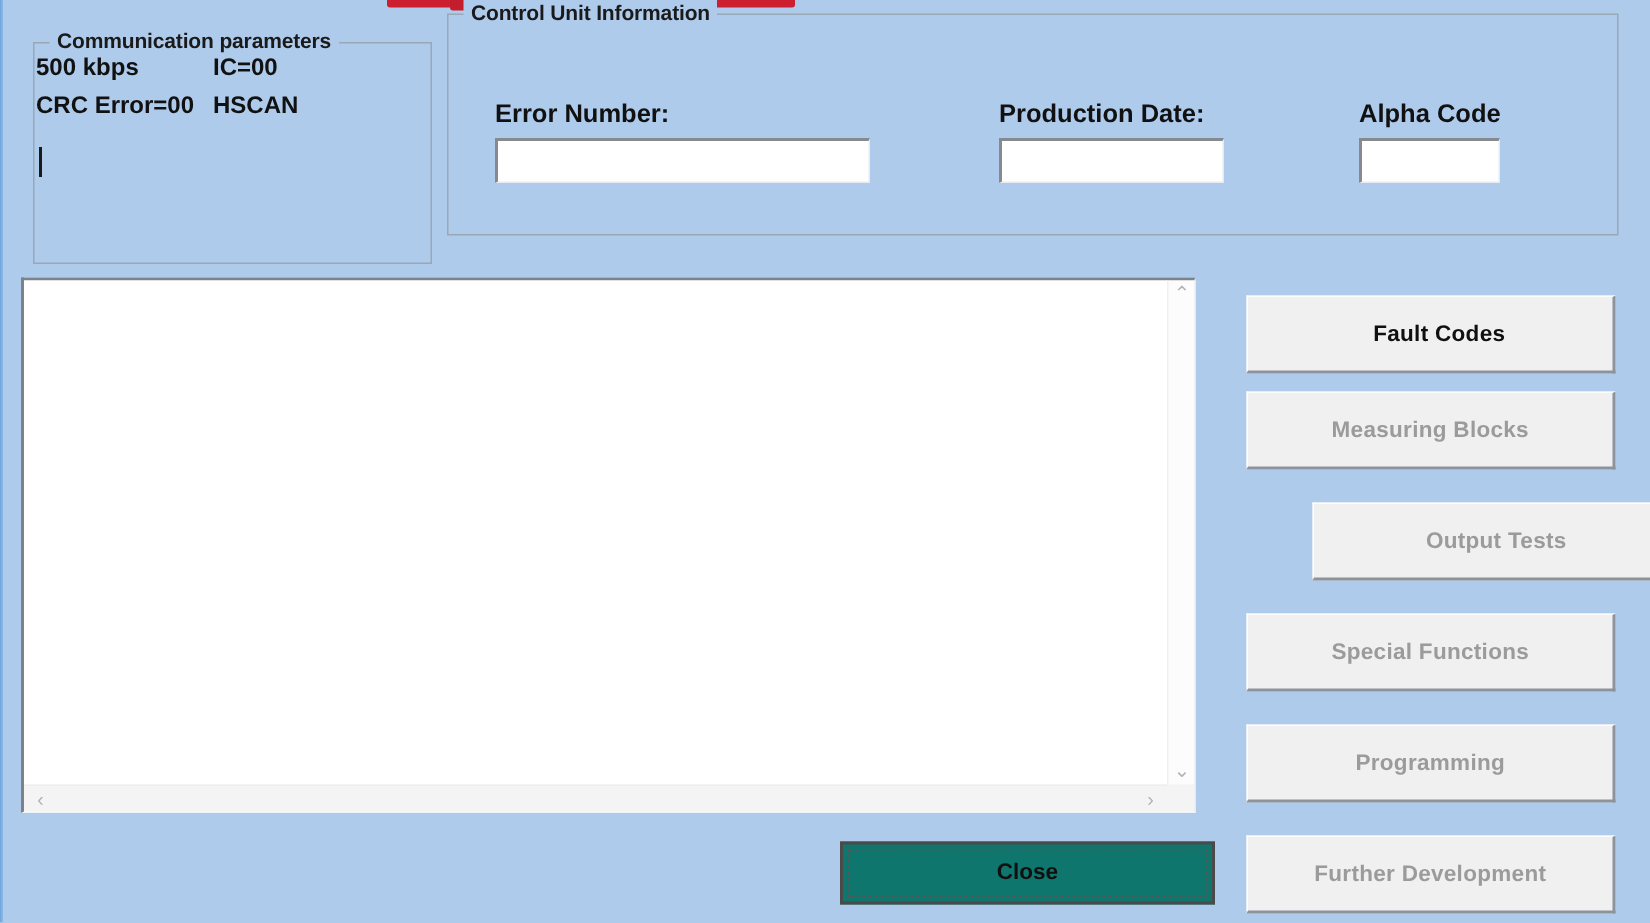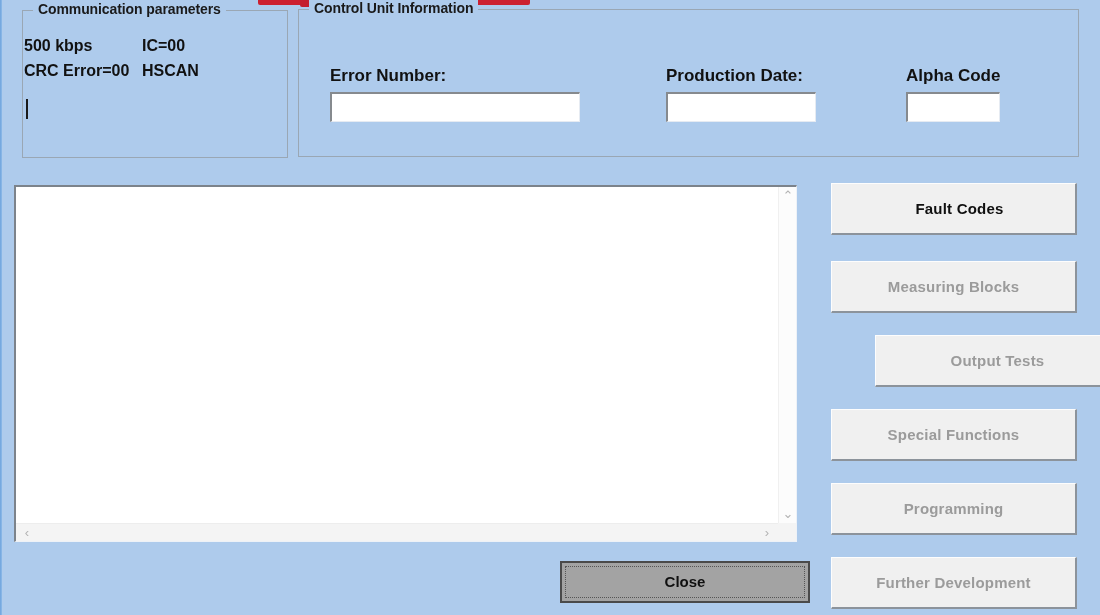--- a/index.html
+++ b/index.html
@@ -54,21 +54,21 @@
     background: #aecbec;
     font-size: 14px;
     font-weight: 600;
     color: #1a1a1a;
     white-space: nowrap;
     letter-spacing: -0.1px;
   }
 
   #comm-params {
     left: 22px;
-    top: 10px;
+    top: 28px;
     width: 264px;
     height: 146px;
   }
   #ctrl-info {
     left: 298px;
     top: 9px;
     width: 779px;
     height: 146px;
   }
 
@@ -216,35 +216,35 @@
     color: #9b9b9b;
     text-align: center;
     line-height: 49px;
     letter-spacing: 0.2px;
     white-space: nowrap;
     overflow: hidden;
   }
   .fbtn.enabled {
     color: #101010;
   }
-  .fbtn.b0 { top: 183px; padding-left: 12px; }
+  .fbtn.b0 { top: 197px; padding-left: 12px; }
   .fbtn.b1 { top: 261px; }
   .fbtn.b2 { top: 335px; margin-left: 44px; }
   .fbtn.b3 { top: 409px; }
   .fbtn.b4 { top: 483px; }
   .fbtn.b5 { top: 557px; }
 
   
   #close-button {
     position: absolute;
     left: 560px;
     top: 561px;
     width: 250px;
     height: 42px;
-    background: #a3a3a3;
+    background: #0f766e;
     border: 2px solid #4a4a4a;
     box-sizing: border-box;
     padding: 3px;
   }
   #close-button .focus-ring {
     width: 100%;
     height: 100%;
     border: 1px dotted #555;
     box-sizing: border-box;
     font-family: "Liberation Sans", sans-serif;

